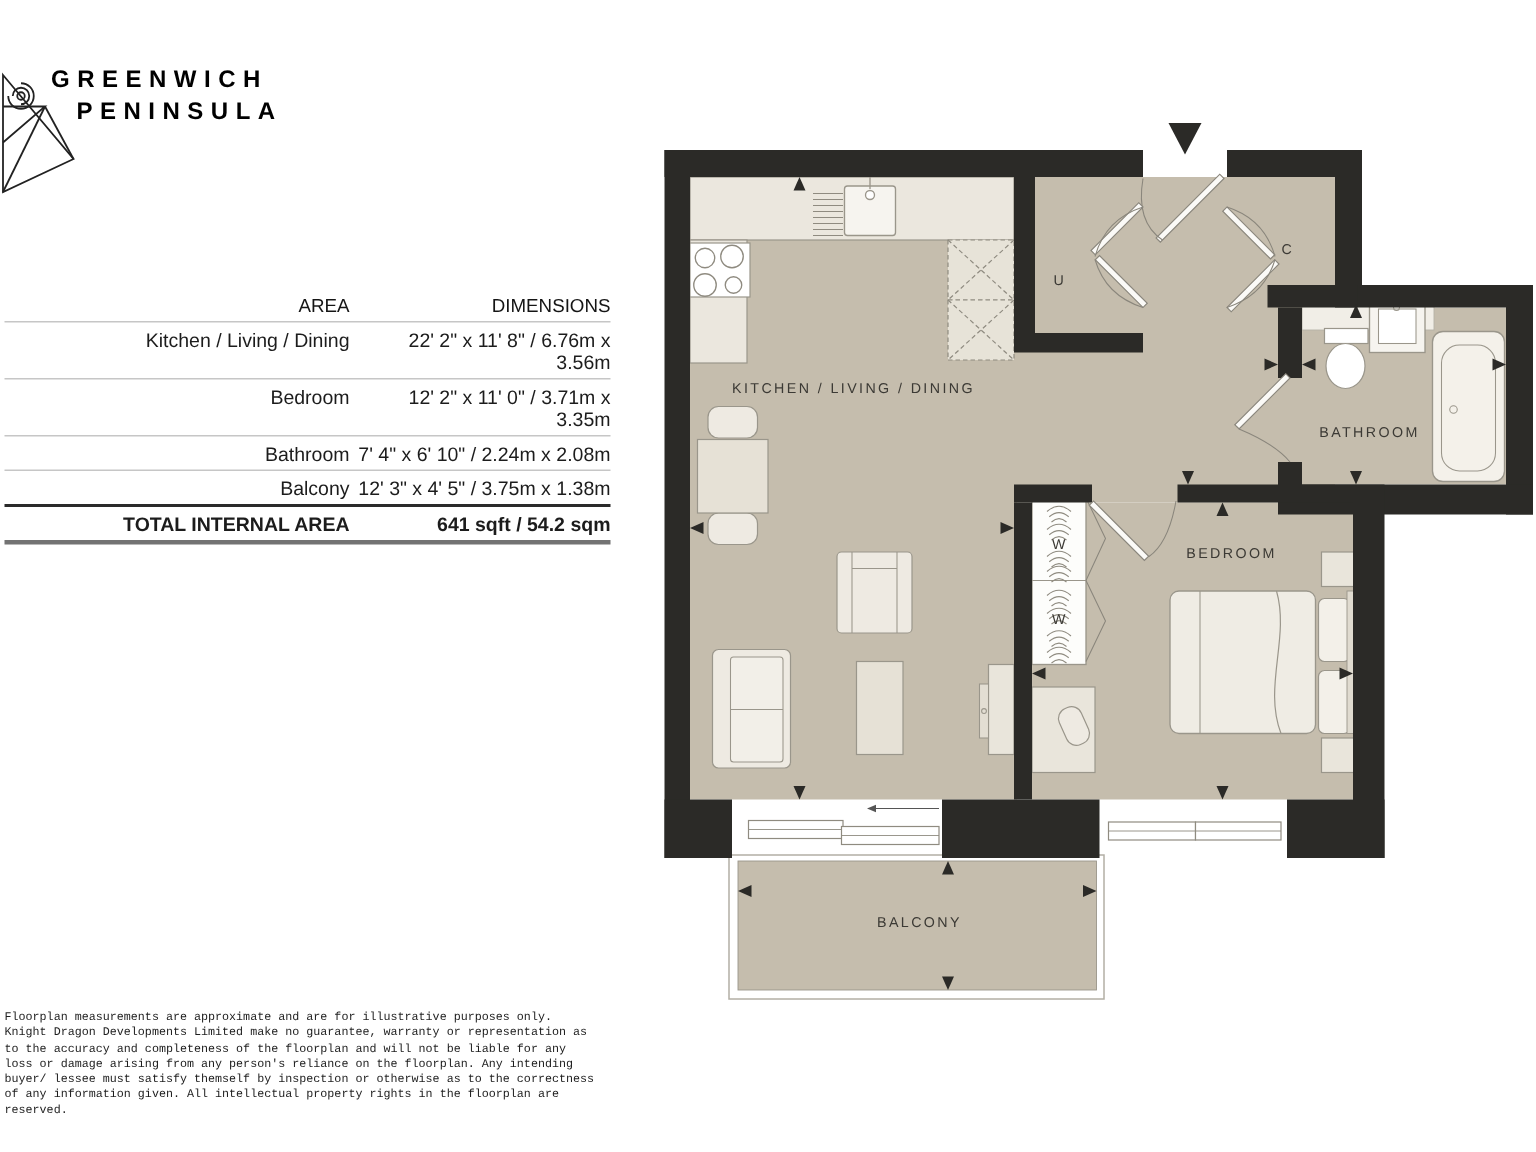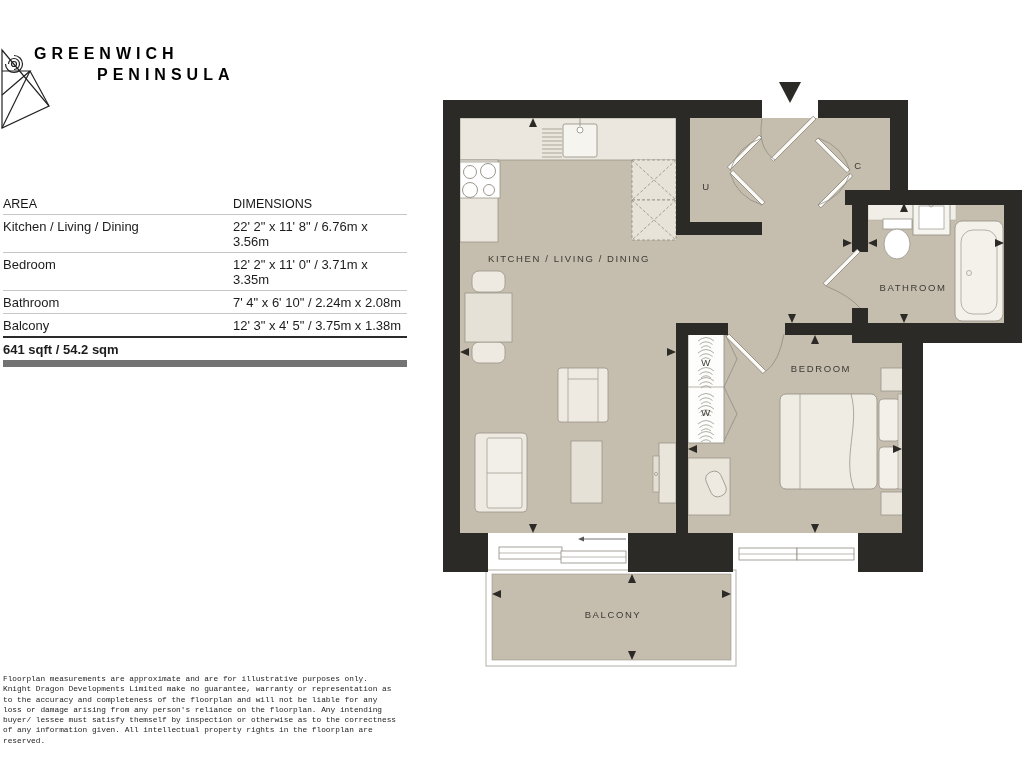--- a/index.html
+++ b/index.html
@@ -3,29 +3,29 @@
 <meta charset="utf-8">
 <style>
   html,body{margin:0;padding:0;background:#fff;}
   #page{position:relative;width:1024px;height:768px;background:#fff;overflow:hidden;
         font-family:"Liberation Sans",sans-serif;color:#1c1c1c;}
 
   
   #logo-mark{position:absolute;left:0px;top:45px;width:52px;height:86px;}
   .brand{position:absolute;font-weight:700;font-size:16px;letter-spacing:5px;color:#000000;white-space:nowrap;}
   #brand1{left:34px;top:45px;}
-  #brand2{left:51px;top:66px;margin-left:46px;}
+  #brand2{left:51px;top:66px;}
 
   
   #area-table{position:absolute;left:3px;top:197px;width:404px;}
   .trow{display:grid;grid-template-columns:230px 1fr;align-items:baseline;
         padding:4px 0 3px 0;border-top:1px solid #c6c6c6;font-size:13px;}
   .trow.header{border-top:none;font-size:12.5px;color:#151515;padding-top:0;}
   .trow.total{font-weight:700;border-top:2px solid #2a2a2a;}
-  #area-table{border-bottom:7px solid #737373;}
+  #area-table{border-bottom:3px solid #737373;text-align:right;}
 
   
   #disclaimer{position:absolute;left:3px;top:674px;width:396px;font-size:7.8px;
               line-height:1.32;color:#1d1d1d;font-family:Liberation Mono, monospace;}
 
   
   #plan{position:absolute;left:0;top:0;width:1024px;height:768px;}
   .roomlabel{fill:#3c3a35;font-family:"Liberation Sans",sans-serif;font-size:9.5px;
              letter-spacing:1.6px;text-anchor:middle;}
   .smlabel{fill:#3c3a35;font-family:"Liberation Sans",sans-serif;font-size:9.5px;
@@ -65,20 +65,21 @@
     </div>
     <div class="trow">
       <span>Bathroom</span>
       <span>7' 4" x 6' 10" / 2.24m x 2.08m</span>
     </div>
     <div class="trow">
       <span>Balcony</span>
       <span>12' 3" x 4' 5" / 3.75m x 1.38m</span>
     </div>
     <div class="trow total">
+      <span>TOTAL INTERNAL AREA</span>
       <span>641 sqft / 54.2 sqm</span>
     </div>
   </div>
 
   <div id="disclaimer">Floorplan measurements are approximate and are for illustrative purposes only. Knight Dragon Developments Limited make no guarantee, warranty or representation as to the accuracy and completeness of the floorplan and will not be liable for any loss or damage arising from any person's reliance on the floorplan. Any intending buyer/ lessee must satisfy themself by inspection or otherwise as to the correctness of any information given. All intellectual property rights in the floorplan are reserved.</div>
 
   <svg id="plan" viewBox="0 0 1024 768">
     <defs>
       <path id="hangrow" d="M0,0 Q8,-7 16,0 M1.5,3.5 Q8,-2 14.5,3.5 M3,7 Q8,2.5 13,7" fill="none" stroke="#8f8b80" stroke-width="0.7"></path>
     </defs>

